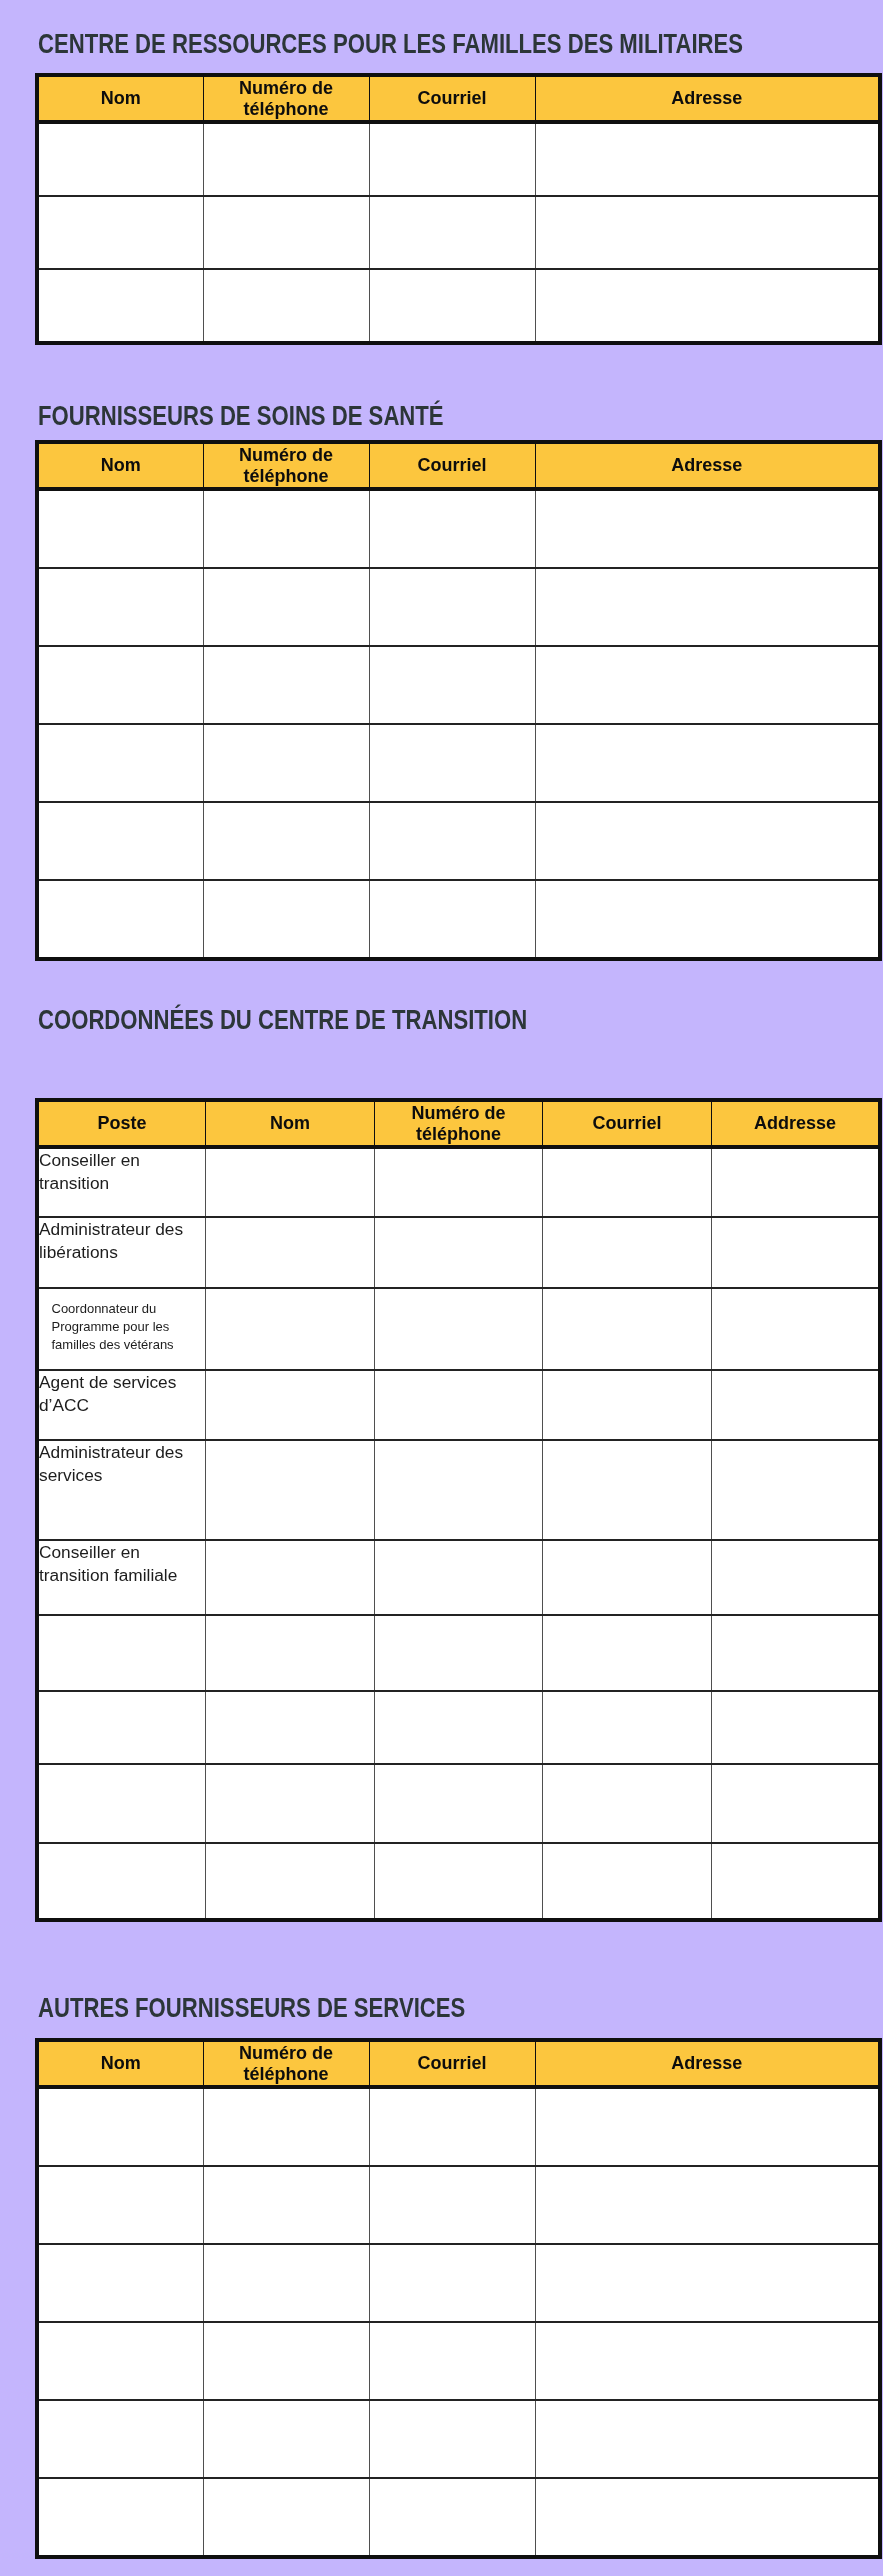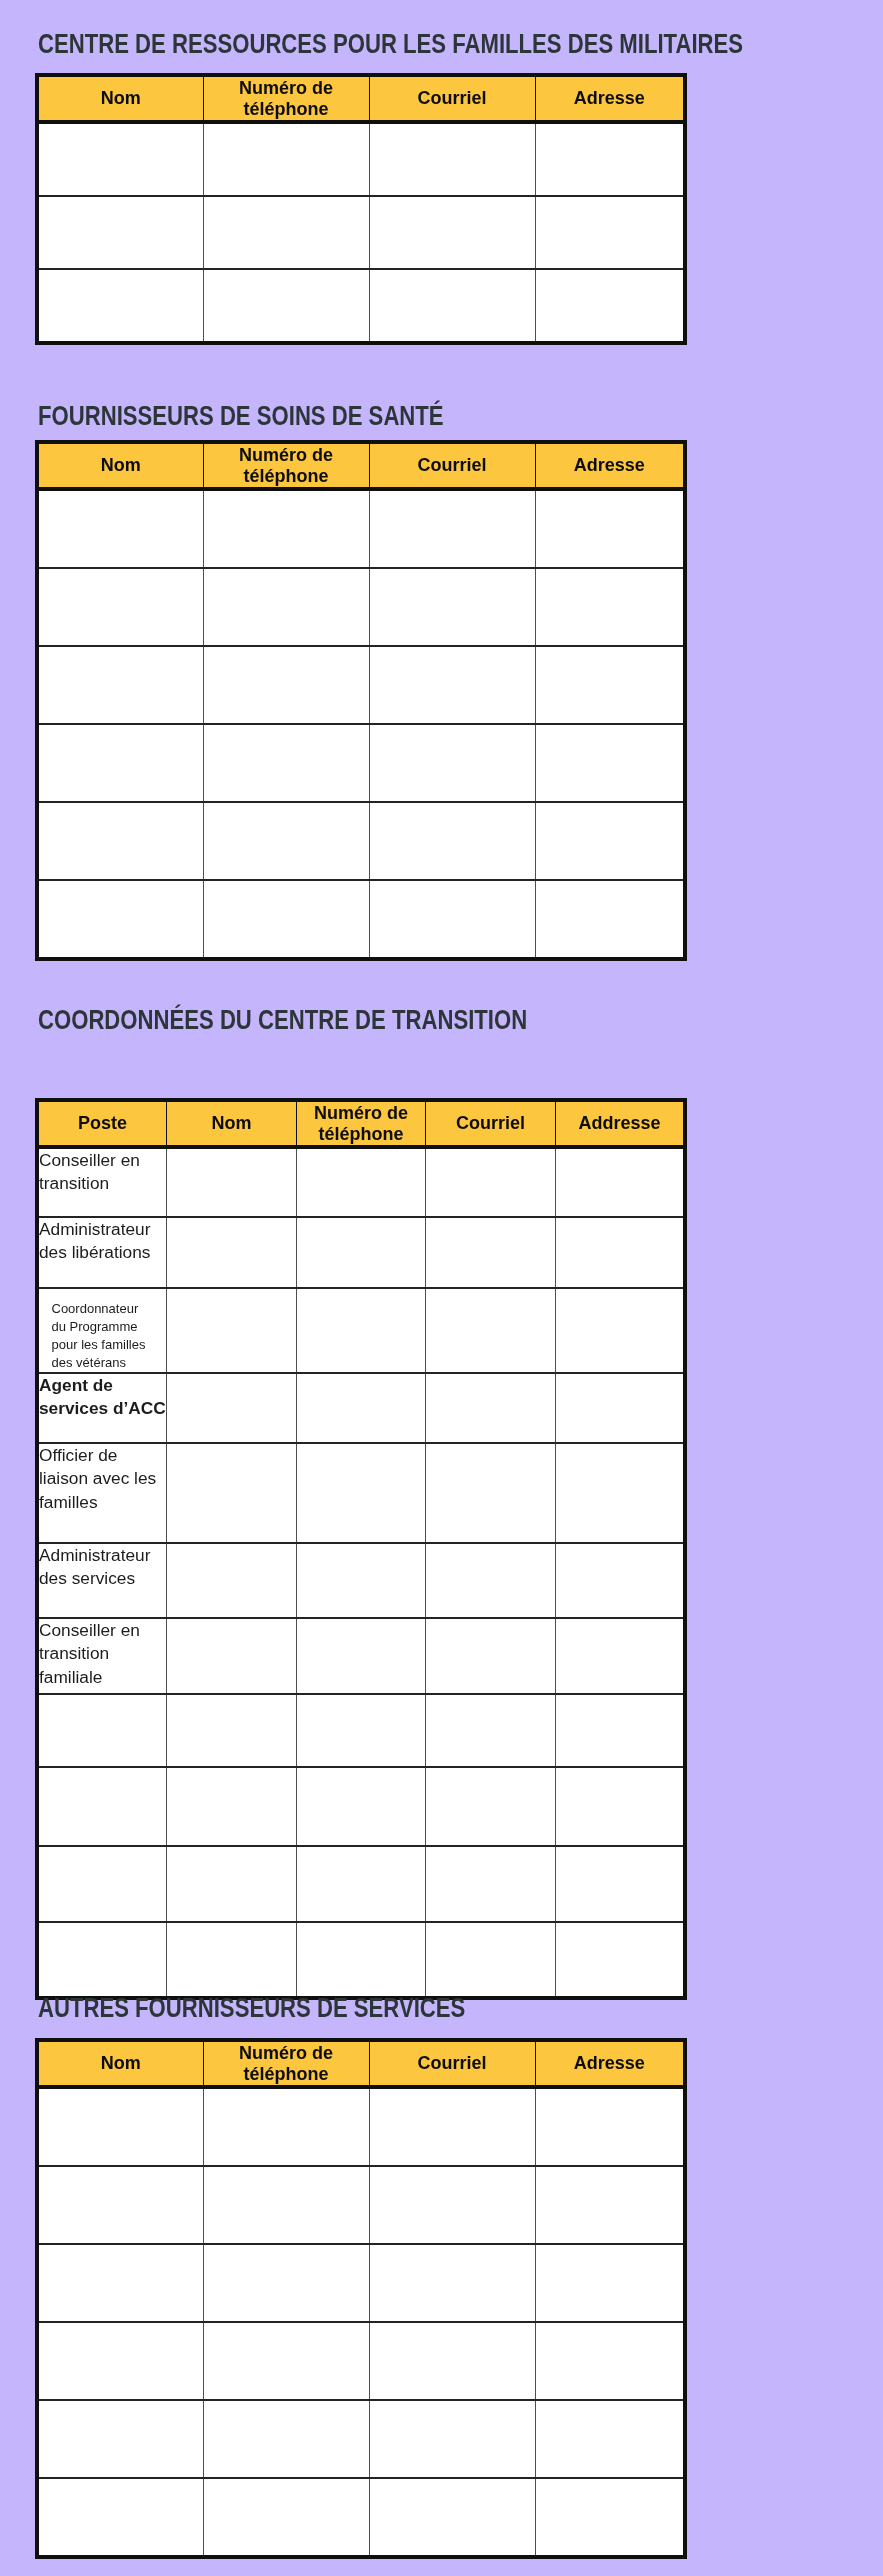--- a/index.html
+++ b/index.html
@@ -17,21 +17,21 @@
     transform:scaleX(0.79);transform-origin:0 50%;
     line-height:1.15;
   }
   #title-0{top:28px;}
   #title-1{top:400px;}
   #title-2{top:1004px;}
   #title-3{top:1992px;}
 
   table.sheet{
     position:absolute;left:35px;
-    width:652px;
+    width:847px;
     border-collapse:collapse;table-layout:fixed;
     background:#ffffff;
     border:4.2px solid #0f0f0f;
   }
   #table-0{top:73px;}
   #table-1{top:440px;}
   #table-2{top:1098px;border-radius:9px;}
   #table-3{top:2038px;}
 
   table.sheet th{
@@ -57,21 +57,21 @@
   #table-0 th,#table-1 th,#table-3 th{height:33px;}
   #table-2 th{height:37px;}
 
   #table-0 tbody td{height:71px;}
   #table-1 tbody td{height:76px;}
   #table-3 tbody td{height:76px;}
 
   #table-2 tbody tr:nth-child(1) td{height:67px;}
   #table-2 tbody tr:nth-child(2) td{height:69px;}
   #table-2 tbody tr:nth-child(3) td{height:69px;}
-  #table-2 tbody tr:nth-child(4) td{height:68px;font-weight:bold;}
+  #table-2 tbody tr:nth-child(4) td{height:68px;}
   #table-2 tbody tr:nth-child(5) td{height:98px;}
   #table-2 tbody tr:nth-child(6) td{height:73px;}
   #table-2 tbody tr:nth-child(7) td{height:74px;}
   #table-2 tbody tr:nth-child(8) td{height:71px;}
   #table-2 tbody tr:nth-child(9) td{height:77px;}
   #table-2 tbody tr:nth-child(10) td{height:74px;}
   #table-2 tbody tr:nth-child(11) td{height:73px;}
 
   
   .cols-4 col.c0,.cols-4 col.c1,.cols-4 col.c2{width:166px;}
@@ -234,27 +234,20 @@
             <td></td>
           </tr>
           <tr>
             <td class="label-cell">Agent de services d’ACC</td>
             <td></td>
             <td></td>
             <td></td>
             <td></td>
           </tr>
           <tr>
-            <td class="label-cell">Officier de liaison avec les familles</td>
-            <td></td>
-            <td></td>
-            <td></td>
-            <td></td>
-          </tr>
-          <tr>
             <td class="label-cell">Administrateur des services</td>
             <td></td>
             <td></td>
             <td></td>
             <td></td>
           </tr>
           <tr>
             <td class="label-cell">Conseiller en transition familiale</td>
             <td></td>
             <td></td>

